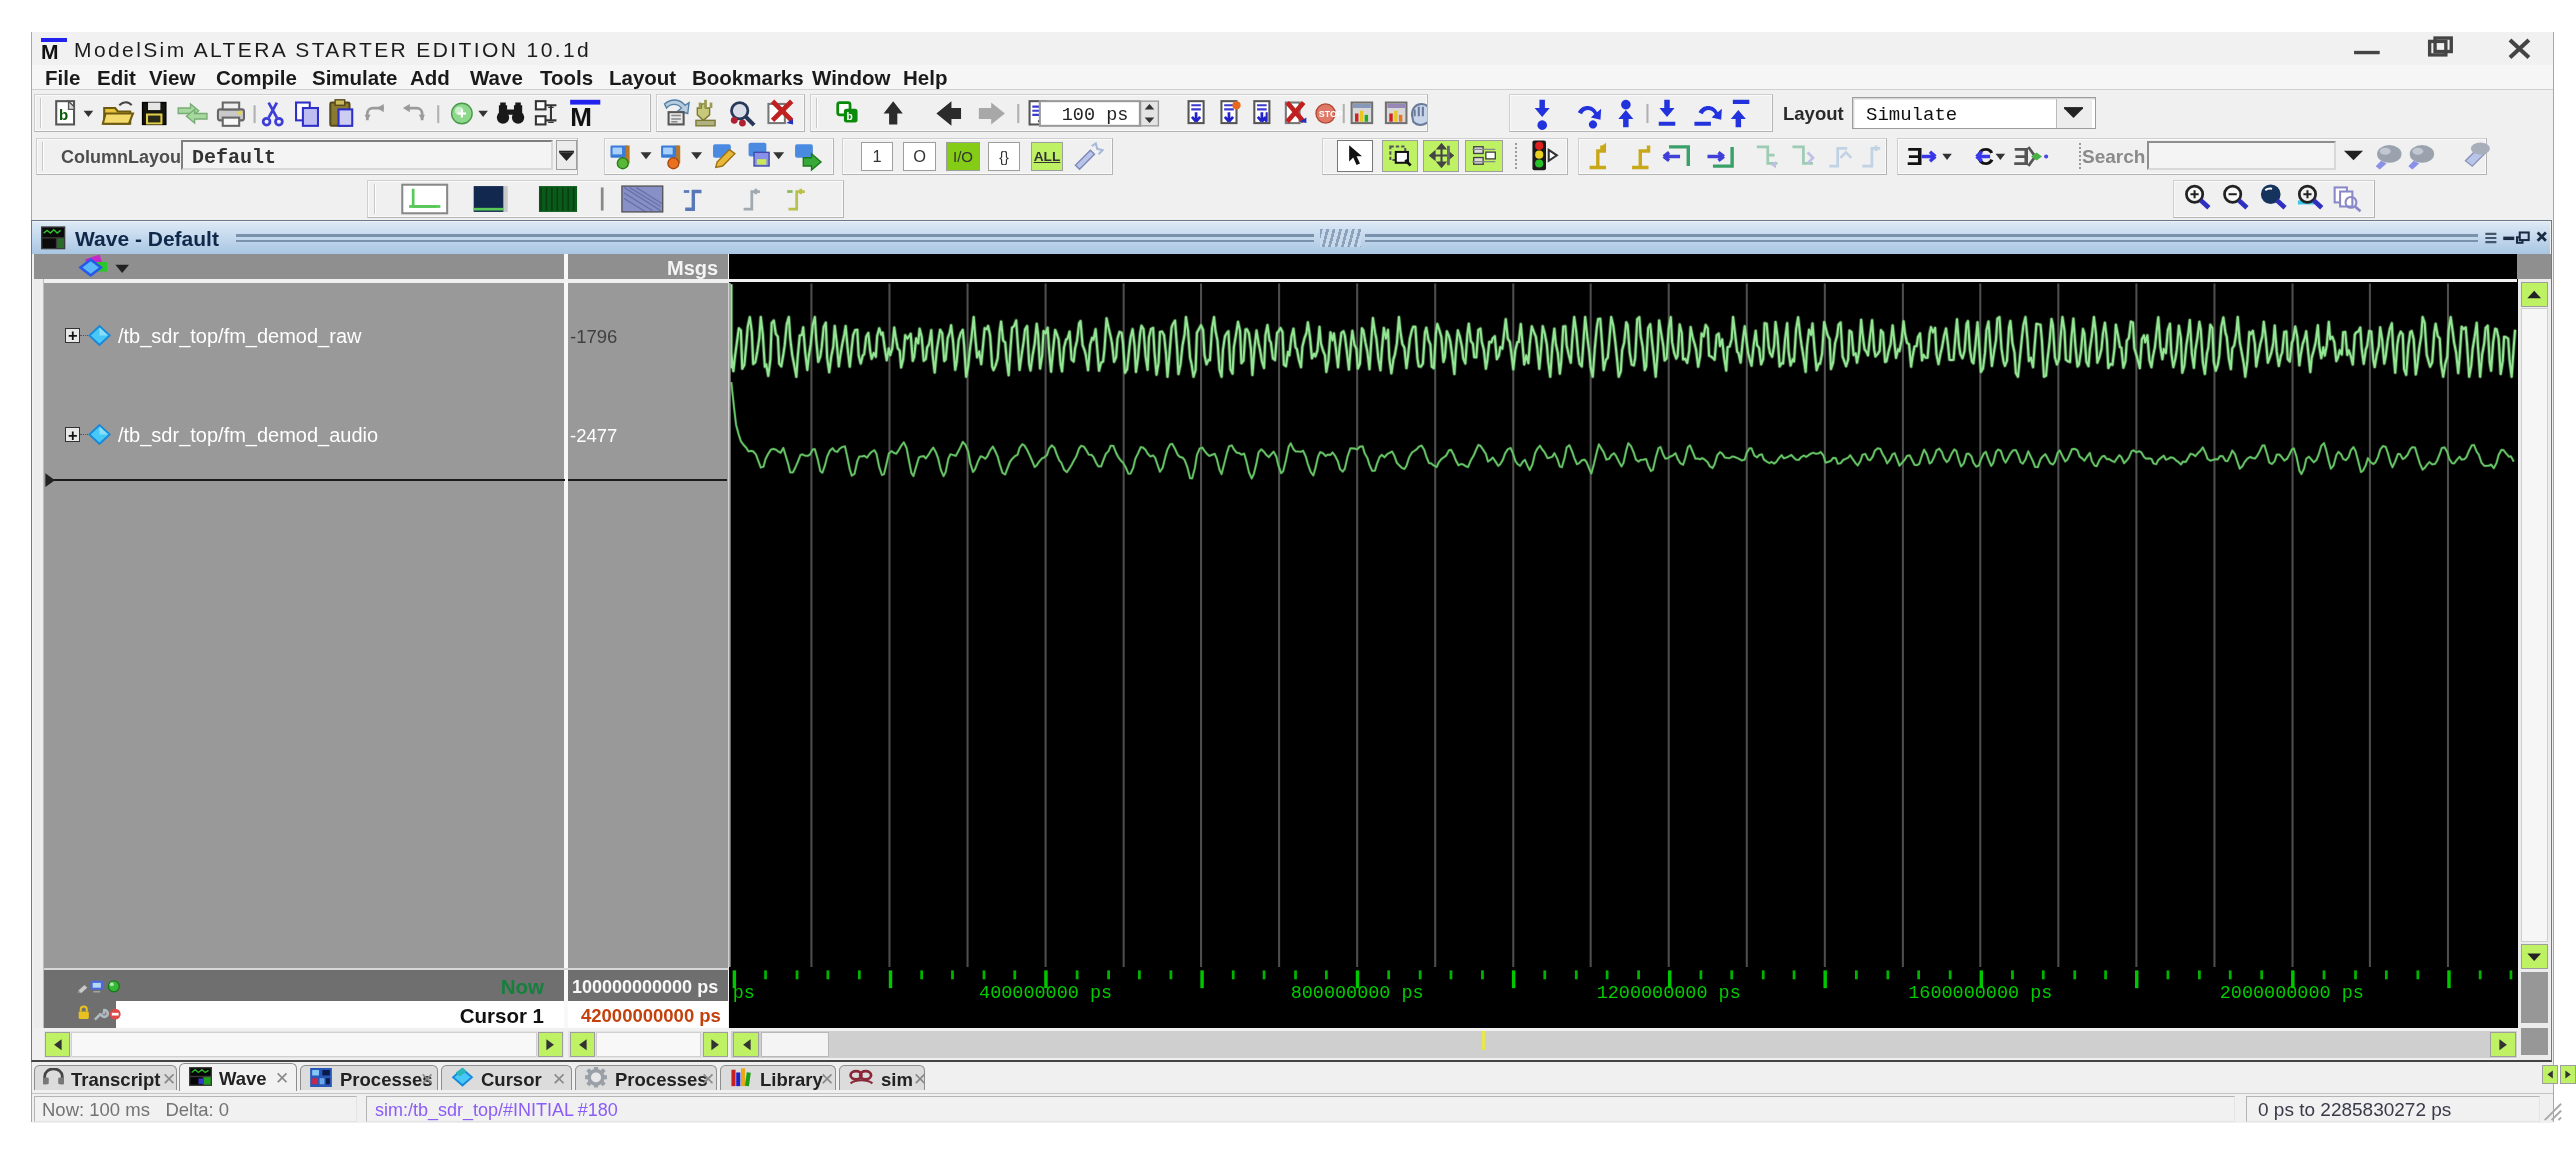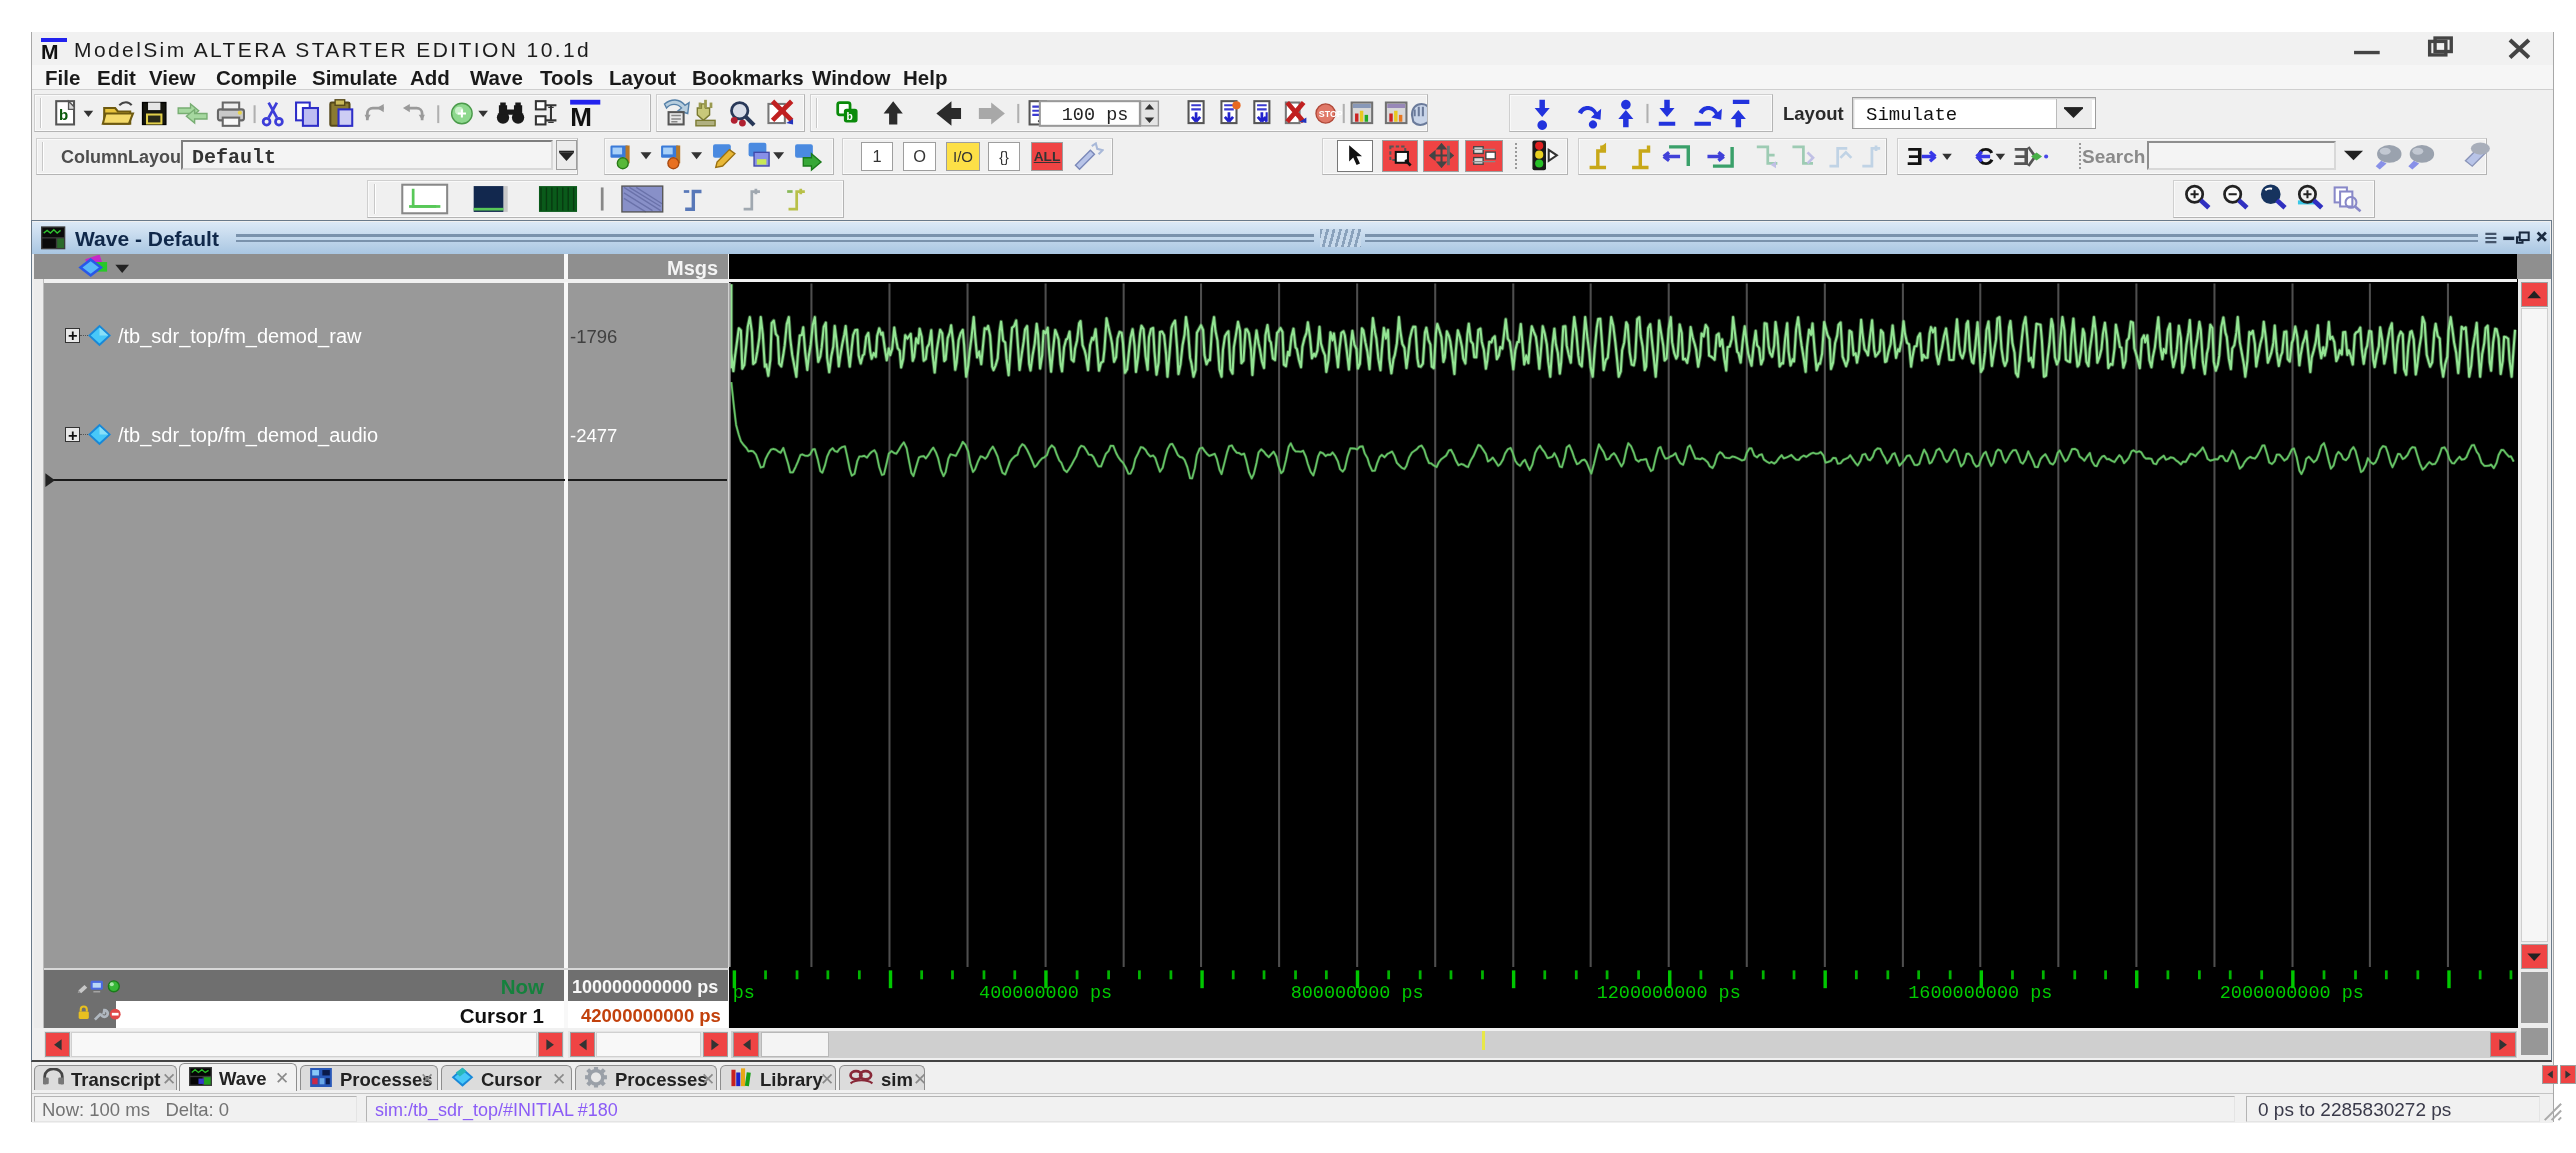--- a/index.html
+++ b/index.html
@@ -3,21 +3,21 @@
 <style>
 html,body{margin:0;padding:0;background:#fff;width:2576px;height:1154px;overflow:hidden}
 *{box-sizing:border-box}
 body{font-family:"Liberation Sans",sans-serif;-webkit-font-smoothing:antialiased}
 .abs{position:absolute}
 #win{position:absolute;left:31px;top:31.5px;width:2523px;height:1090px;background:#f0f0f0;border:0.7px solid #a8a8a8}
 .mono{font-family:"Liberation Mono",monospace}
 .grp{position:absolute;background:#f0f0f0;border:1.4px solid #b4b4b4;border-top-color:#cfcfcf;border-left-color:#cfcfcf;box-shadow:inset 0 0 0 0.7px #fdfdfd}
 .grip{position:absolute;width:2.1px;background:#c8c8c8;border-right:1.4px solid #fff}
 .combo{position:absolute;background:#fff;border:1.4px solid #9c9c9c;box-shadow:inset 1.4px 1.4px 0 #d8d8d8}
-.cbtn{position:absolute;background:#ef4444;border:1.4px solid #9e9e9e;display:flex;align-items:center;justify-content:center}
+.cbtn{position:absolute;background:#bef264;border:1.4px solid #9e9e9e;display:flex;align-items:center;justify-content:center}
 .menu{position:absolute;top:66px;height:25px;font-size:20.5px;font-weight:700;color:#1a1a1a}
 .tabtxt{font-size:18.5px;color:#222;font-weight:700}
 .sunk{position:absolute;background:#f2f2f2;border:1.4px solid #adadad;border-bottom-color:#e8e8e8;border-right-color:#e8e8e8}
 svg{display:block}
 </style></head>
 <body>
 <div id="win"></div>
 
 <div class="abs" style="left:31.5px;top:32px;width:2521px;height:33px;background:#f1f1f1"></div>
 <div class="abs" style="left:41px;top:38px;width:26px;height:22px">
@@ -312,21 +312,21 @@
       <path d="M14 24 h12 v-6 l14 12 l-14 12 v-6 h-12 z" fill="#38a838" stroke="#1a7a1a" stroke-width="2"></path>
     </g>
 </svg>
 <div class="grp" style="left:842px;top:138px;width:271px;height:37px"></div>
 <div class="cbtn" style="left:861px;top:142px;width:32px;height:29px;background:#fff">
     <span style="font-size:16.4px;color:#333">1</span>
   </div>
 <div class="cbtn" style="left:903px;top:142px;width:33px;height:29px;background:#fff">
     <span style="font-size:16.4px;color:#333">O</span>
   </div>
-<div class="cbtn" style="left:946px;top:142px;width:34px;height:29px;background:#fde047">
+<div class="cbtn" style="left:946px;top:142px;width:34px;height:29px;background:#84cc16">
     <span style="font-size:15px;color:#333">I/O</span>
   </div>
 <div class="cbtn" style="left:988px;top:142px;width:32px;height:29px;background:#fff">
     <span style="font-size:14.4px;color:#333">{}</span>
   </div>
 <div class="cbtn" style="left:1031px;top:142px;width:32px;height:29px">
     <span style="font-size:13.7px;font-weight:700;color:#333;text-decoration:underline">ALL</span>
   </div>
 <svg class="abs" style="left:1070px;top:142px" width="34" height="30" viewBox="0 0 50 44">
     <path d="M8 34 L30 12 l6 6 L14 40 z" fill="#b8c4e8" stroke="#7a88b8" stroke-width="2"></path>

